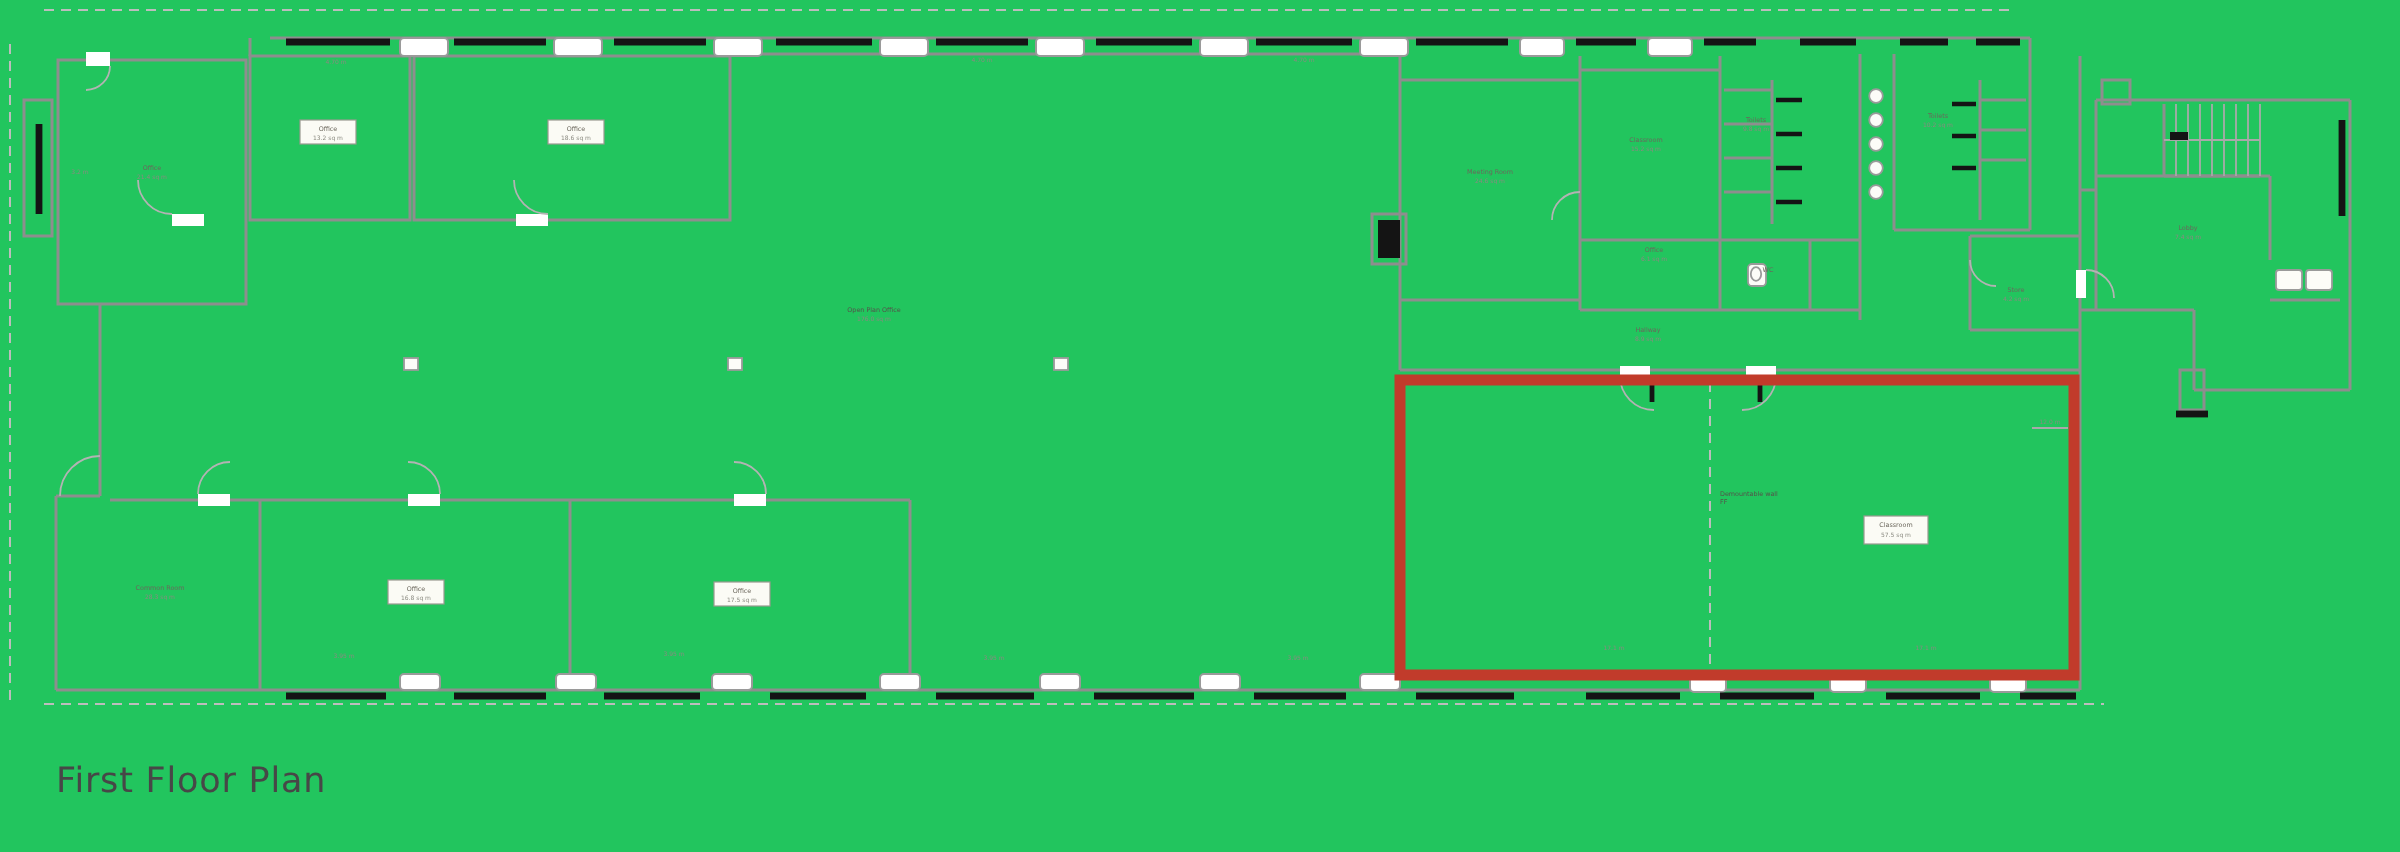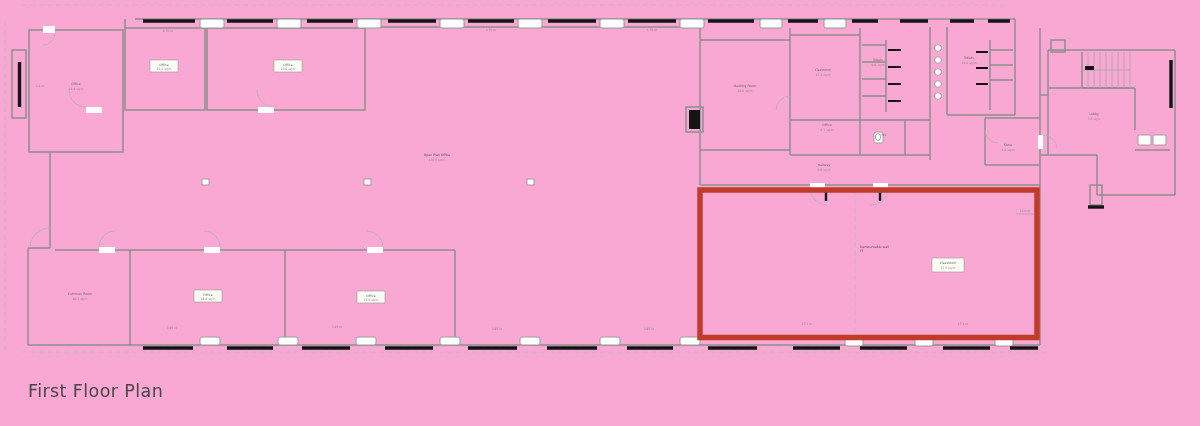--- a/index.html
+++ b/index.html
@@ -1,16 +1,16 @@
 <!DOCTYPE html>
 <html><head>
 <meta charset="utf-8">
 <style>
   html,body{margin:0;padding:0;background:#ffffff;}
-  .stage{position:relative;width:1200px;height:426px;background:#f9a8d4;overflow:hidden;
+  .stage{position:relative;width:1200px;height:426px;background:#22c55e;overflow:hidden;
          font-family:"DejaVu Sans",sans-serif;}
   .plan-svg{position:absolute;left:0;top:0;}
   .plan-title{position:absolute;left:28px;top:381px;font-size:17.5px;color:#474747;
               letter-spacing:.4px;font-weight:500;font-family:"DejaVu Sans",sans-serif;}
   svg text{font-family:"DejaVu Sans",sans-serif;}
   .lbl{font-size:3.2px;fill:#6b675c;text-anchor:middle;}
   .lblb{font-size:3.2px;fill:#55524a;text-anchor:middle;}
   .dim{font-size:3px;fill:#8a8a80;text-anchor:middle;}
   .lblL{font-size:3.2px;fill:#55524a;text-anchor:start;}
   .walls{stroke:#8e8e8e;stroke-width:1.5;fill:none;}

